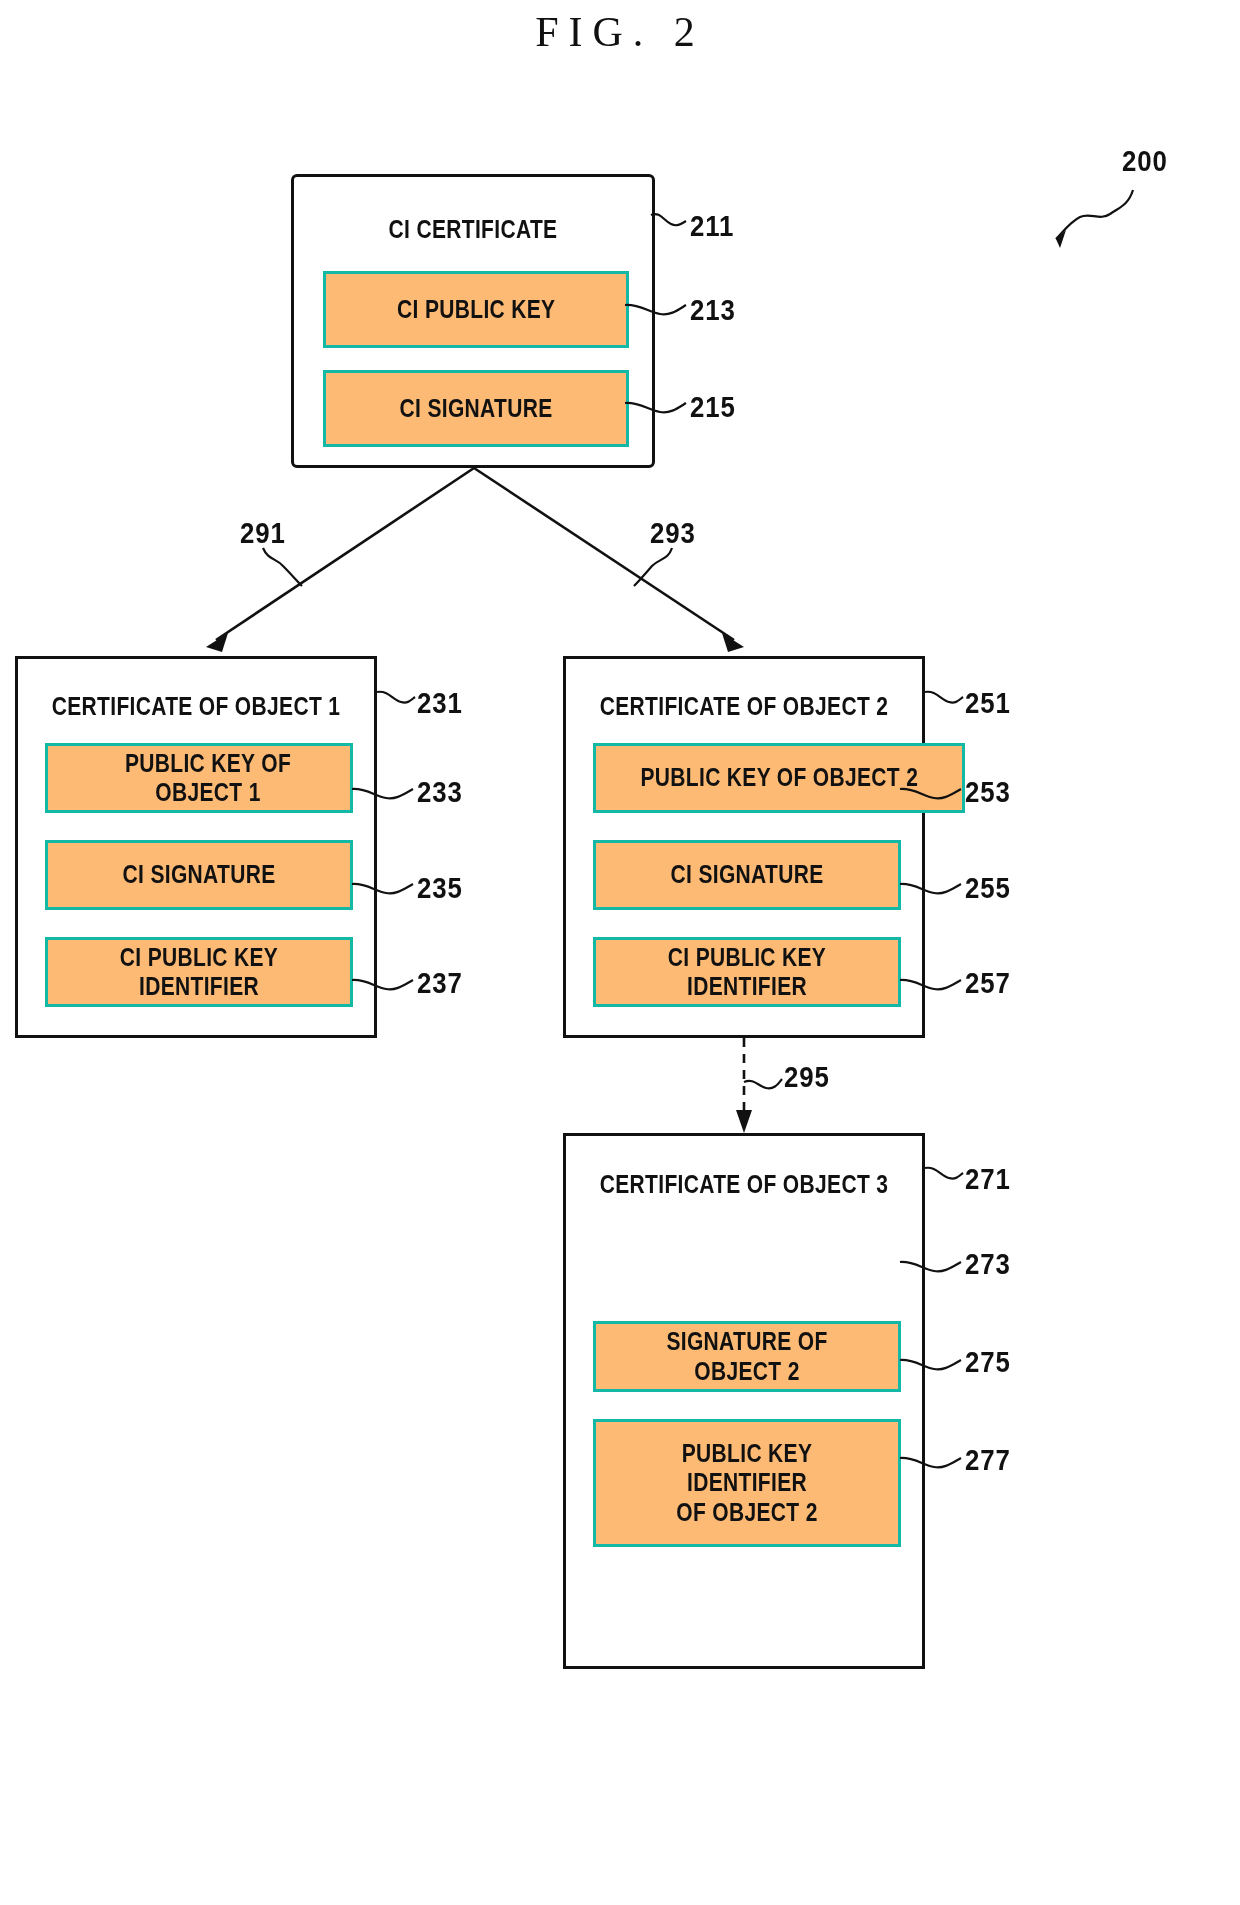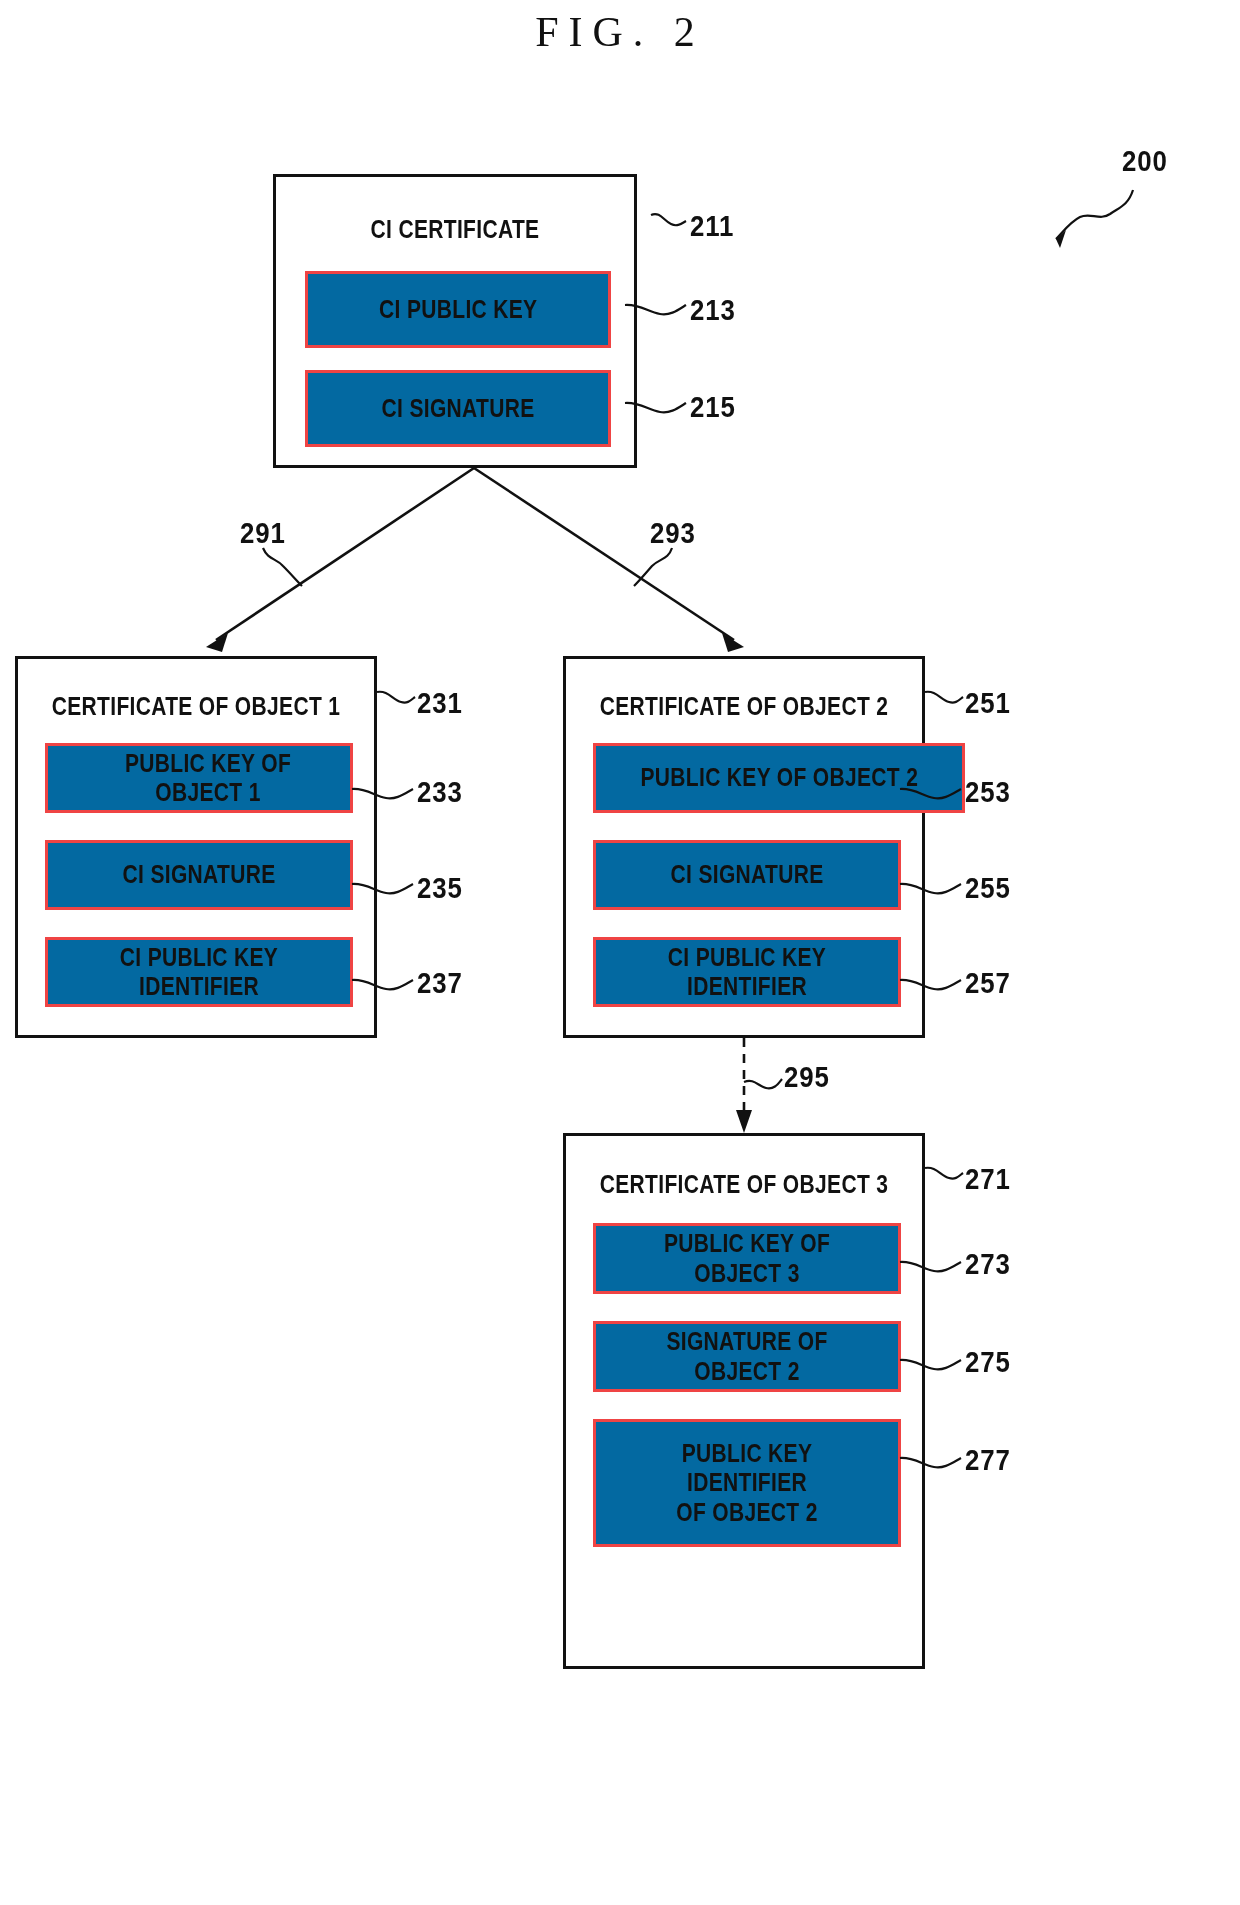--- a/index.html
+++ b/index.html
@@ -44,22 +44,22 @@
     font-size: 25px;
     font-weight: 700;
     letter-spacing: 0.4px;
     color: #111111;
     transform: scaleX(0.84);
     white-space: nowrap;
   }
   .subbox {
     position: absolute;
     box-sizing: border-box;
-    border: 3px solid #ef4444;
-    background: #0369a1;
+    border: 3px solid #14b8a6;
+    background: #fdba74;
     display: flex;
     align-items: center;
     justify-content: center;
   }
   .subbox-label {
     font-size: 25px;
     font-weight: 700;
     letter-spacing: 0.4px;
     color: #111111;
     text-align: center;
@@ -112,21 +112,21 @@
 </style>
 </head>
 <body>
 
 <div id="page">
 
   <div id="fig-title">FIG. 2</div>
 
   <div class="ref" style="left:1122px; top:144px;">200</div>
 
-  <div class="box" style="left:273px; top:174px; width:364px; height:294px;">
+  <div class="box" style="left:291px; top:174px; width:364px; height:294px;border-radius:6px;">
     <div class="box-title" style="top:38px;">CI CERTIFICATE</div>
     <div class="subbox" style="left:29px; top:94px; width:306px; height:77px;">
       <span class="subbox-label">CI PUBLIC KEY</span>
     </div>
     <div class="subbox" style="left:29px; top:193px; width:306px; height:77px;">
       <span class="subbox-label">CI SIGNATURE</span>
     </div>
   </div>
   <div class="ref" style="left:690px; top:209px;">211</div>
   <div class="ref" style="left:690px; top:293px;">213</div>
@@ -166,23 +166,20 @@
   </div>
   <div class="ref" style="left:965px; top:686px;">251</div>
   <div class="ref" style="left:965px; top:775px;">253</div>
   <div class="ref" style="left:965px; top:871px;">255</div>
   <div class="ref" style="left:965px; top:966px;">257</div>
 
   <div class="ref" style="left:784px; top:1060px;">295</div>
 
   <div class="box" style="left:563px; top:1133px; width:362px; height:536px;">
     <div class="box-title" style="top:34px;">CERTIFICATE OF OBJECT 3</div>
-    <div class="subbox" style="left:27px; top:87px; width:308px; height:71px;">
-      <span class="subbox-label">PUBLIC KEY OF OBJECT 3</span>
-    </div>
     <div class="subbox" style="left:27px; top:185px; width:308px; height:71px;align-items:center;">
       <span class="subbox-label">SIGNATURE OF OBJECT 2</span>
     </div>
     <div class="subbox" style="left:27px; top:283px; width:308px; height:128px;">
       <span class="subbox-label">PUBLIC KEY IDENTIFIER
 OF OBJECT 2</span>
     </div>
   </div>
   <div class="ref" style="left:965px; top:1162px;">271</div>
   <div class="ref" style="left:965px; top:1247px;">273</div>

